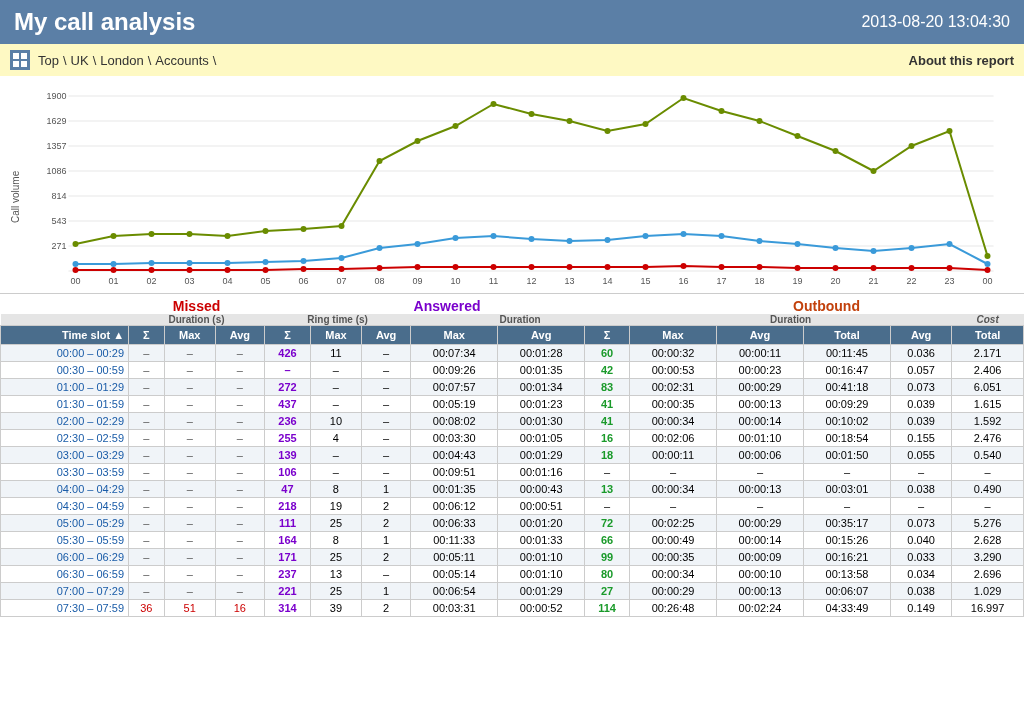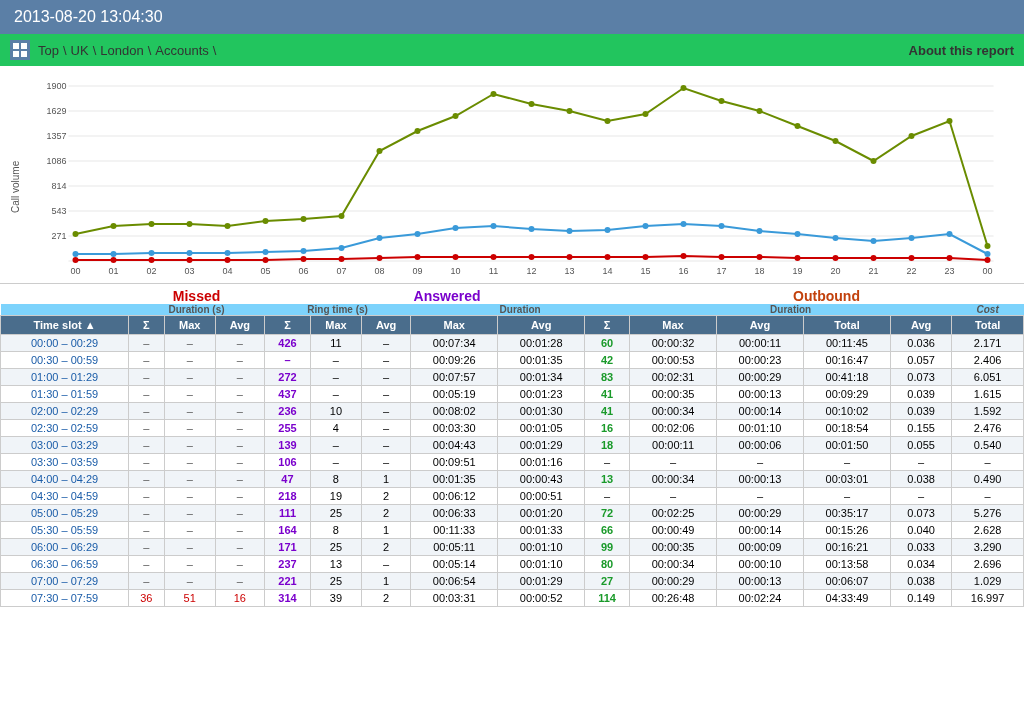--- a/index.html
+++ b/index.html
@@ -12,21 +12,21 @@
       padding: 8px 14px;
       display: flex;
       justify-content: space-between;
       align-items: center;
     }
     .header-title { font-size: 24px; font-weight: bold; }
     .header-datetime { font-size: 16px; }
 
     
     .breadcrumb {
-      background: #22c55e;
+      background: #fef9c3;
       padding: 6px 10px;
       display: flex;
       align-items: center;
       justify-content: space-between;
       font-size: 13px;
       color: #333;
     }
     .breadcrumb-left { display: flex; align-items: center; gap: 4px; }
     .breadcrumb-icon {
       width: 20px; height: 20px;
@@ -72,50 +72,51 @@
       white-space: nowrap;
     }
     .section-header th {
       border: none;
       background: #fff;
       font-size: 14px;
       font-weight: bold;
       padding: 4px 2px 0 2px;
     }
     .sub-header th {
-      background: #7dd3fc;
+      background: #e5e5e5;
       font-size: 10px;
       color: #555;
       border: none;
       padding: 0 2px;
     }
     .col-header th {
       background: #4a6d8c;
       color: white;
       font-size: 11px;
       font-weight: bold;
       padding: 3px 4px;
     }
-    .col-header th.timeslot { text-align: center; }
-    td.timeslot { text-align: center; color: #1a5ca8; }
+    .col-header th.timeslot { text-align: right; }
+    td.timeslot { text-align: right; color: #1a5ca8; }
     tr.data-row:nth-child(odd) td { background: #f0f4f8; }
     tr.data-row:nth-child(even) td { background: #fff; }
     td.answered-sum { color: #7a00cc; font-weight: bold; }
     td.outbound-sum { color: #1a9a2a; font-weight: bold; }
     td.missed-sum { color: #cc0000; }
     td.dash { color: #555; }
     .missed-title { color: #cc0000; }
     .answered-title { color: #7a00cc; margin-top: 22px; }
     .outbound-title { color: #c2410c; }
     .cost-title { color: #1a5ca8; font-style: italic; }
   </style>
 </head>
 <body>
 
 <div class="header">
+  <span class="header-title">My call analysis</span>
   <span class="header-datetime">2013-08-20 13:04:30</span>
 </div>
 
 <div class="breadcrumb">
   <div class="breadcrumb-left">
     <div class="breadcrumb-icon">
       <svg width="14" height="14" viewBox="0 0 14 14">
         <rect x="0" y="0" width="6" height="6" fill="white"></rect>
         <rect x="8" y="0" width="6" height="6" fill="white"></rect>
         <rect x="0" y="8" width="6" height="6" fill="white"></rect>

